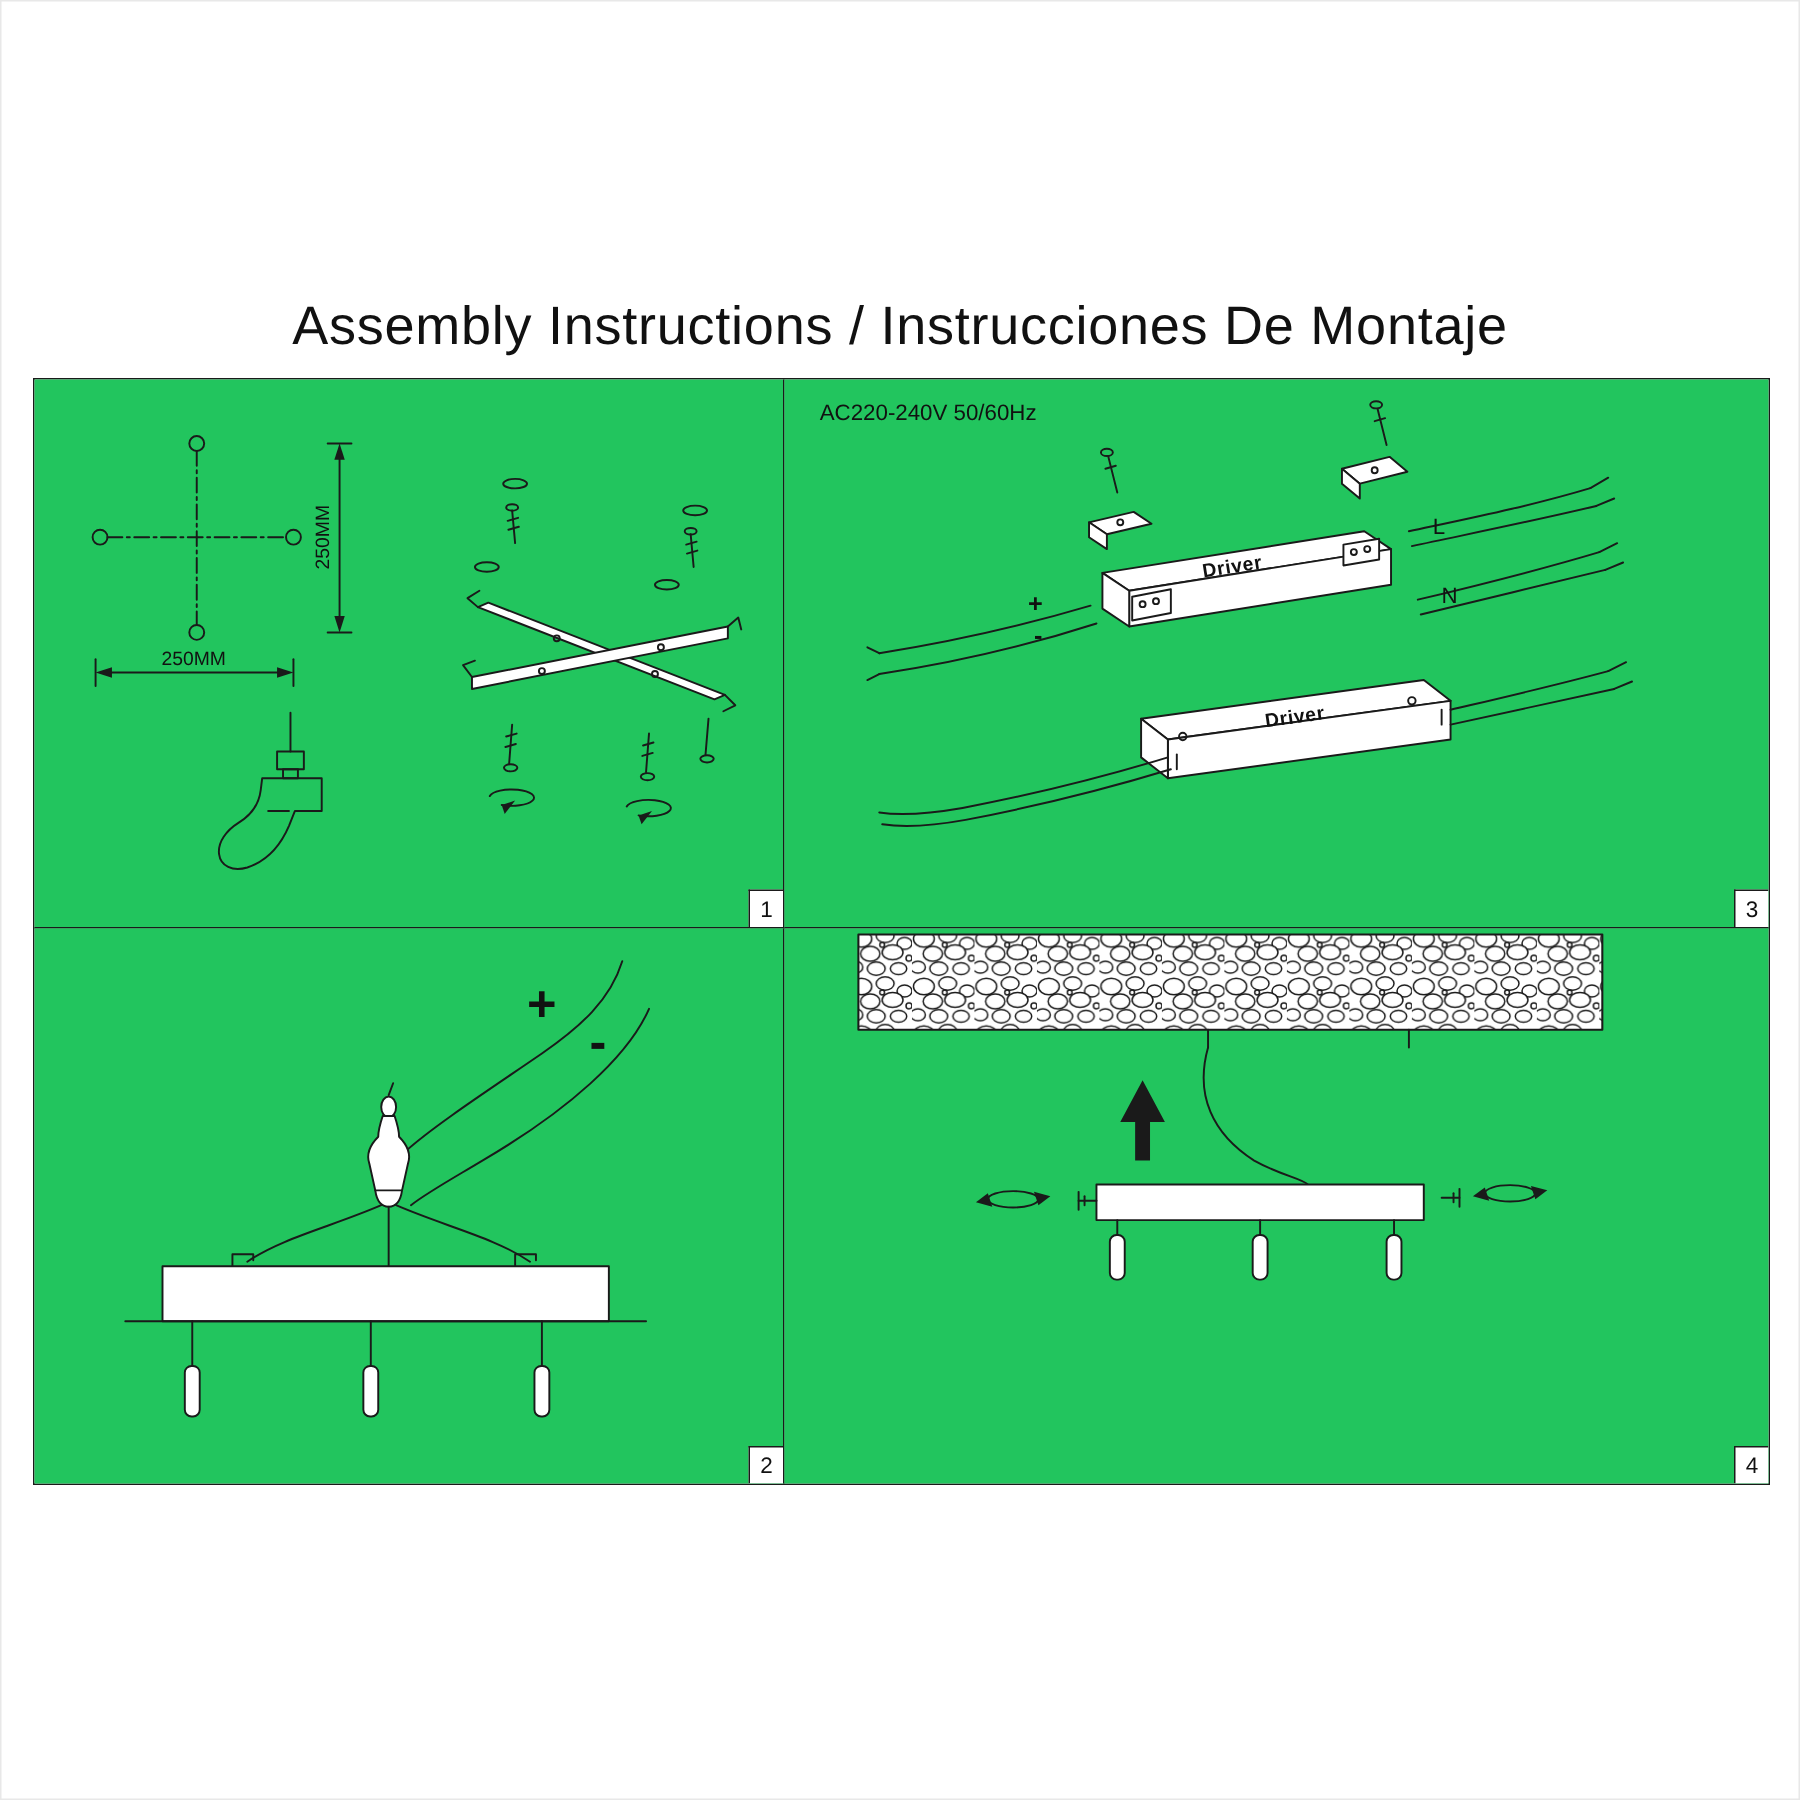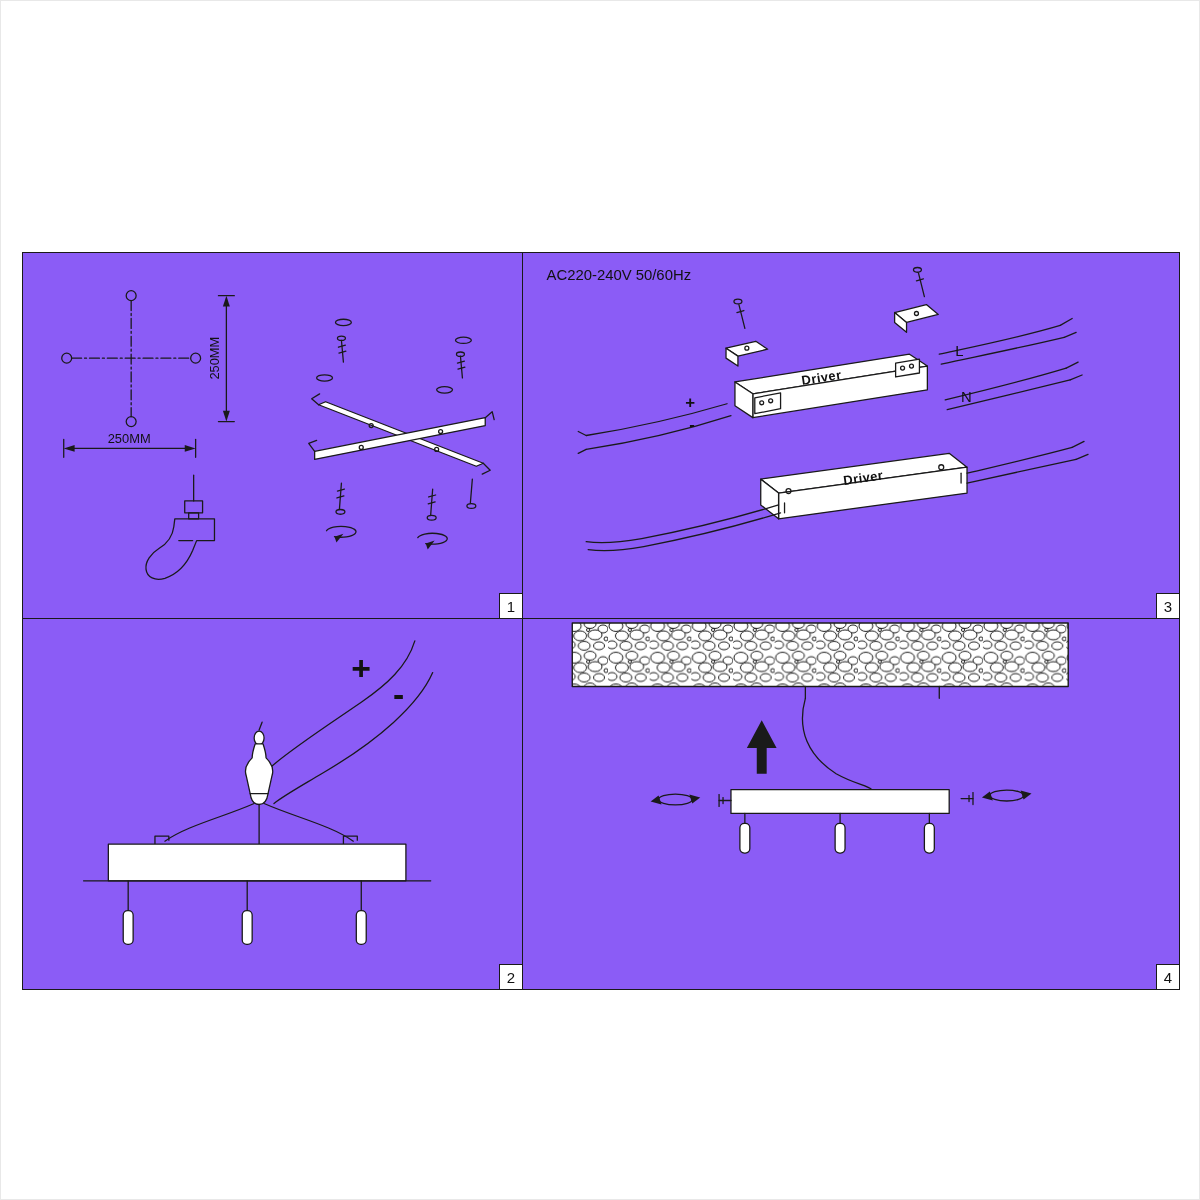--- a/index.html
+++ b/index.html
@@ -11,21 +11,21 @@
   .title{
     position:absolute;left:0;top:196px;width:1200px;text-align:center;
     font-size:36px;font-weight:400;color:#111;letter-spacing:0.5px;
   }
   .grid{
     position:absolute;left:22px;top:252px;width:1156px;height:736px;
     border:1.6px solid #1a1a1a;display:grid;
     grid-template-columns:500px 1fr;grid-template-rows:366px 1fr;
     background:#fff;
   }
-  .panel{position:relative;overflow:hidden;background:#8b5cf6;}
+  .panel{position:relative;overflow:hidden;background:#22c55e;}
   .p1{border-right:1.6px solid #1a1a1a;border-bottom:1.6px solid #1a1a1a;}
   .p3{border-bottom:1.6px solid #1a1a1a;}
   .p2{border-right:1.6px solid #1a1a1a;}
   .badge{
     position:absolute;right:0;bottom:0;width:22px;height:24px;
     border:1.4px solid #1a1a1a;border-right:none;border-bottom:none;
     display:flex;align-items:center;justify-content:center;
     font-size:15px;color:#111;background:#fff;
   }
   .art{display:block;}
@@ -38,20 +38,21 @@
   .spectext{font-size:15px;}
   .lntext{font-size:15px;}
   .pmsmall{font-size:17px;font-weight:bold;}
   .pmbig{font-size:34px;font-weight:bold;}
   .driverlbl{font-size:13px;font-weight:bold;letter-spacing:0.5px;}
 </style>
 </head>
 <body>
 
 <div class="page">
+  <div class="title">Assembly Instructions / Instrucciones De Montaje</div>
 
   <div class="grid">
 
     <div class="panel p1">
       <svg class="art" width="498" height="363" viewBox="0 0 500 366">
 
         <g class="s">
           <line x1="108" y1="48" x2="108" y2="165" class="dashdot"></line>
           <line x1="48" y1="106" x2="168" y2="106" class="dashdot"></line>
           <circle cx="108" cy="43" r="5"></circle>

